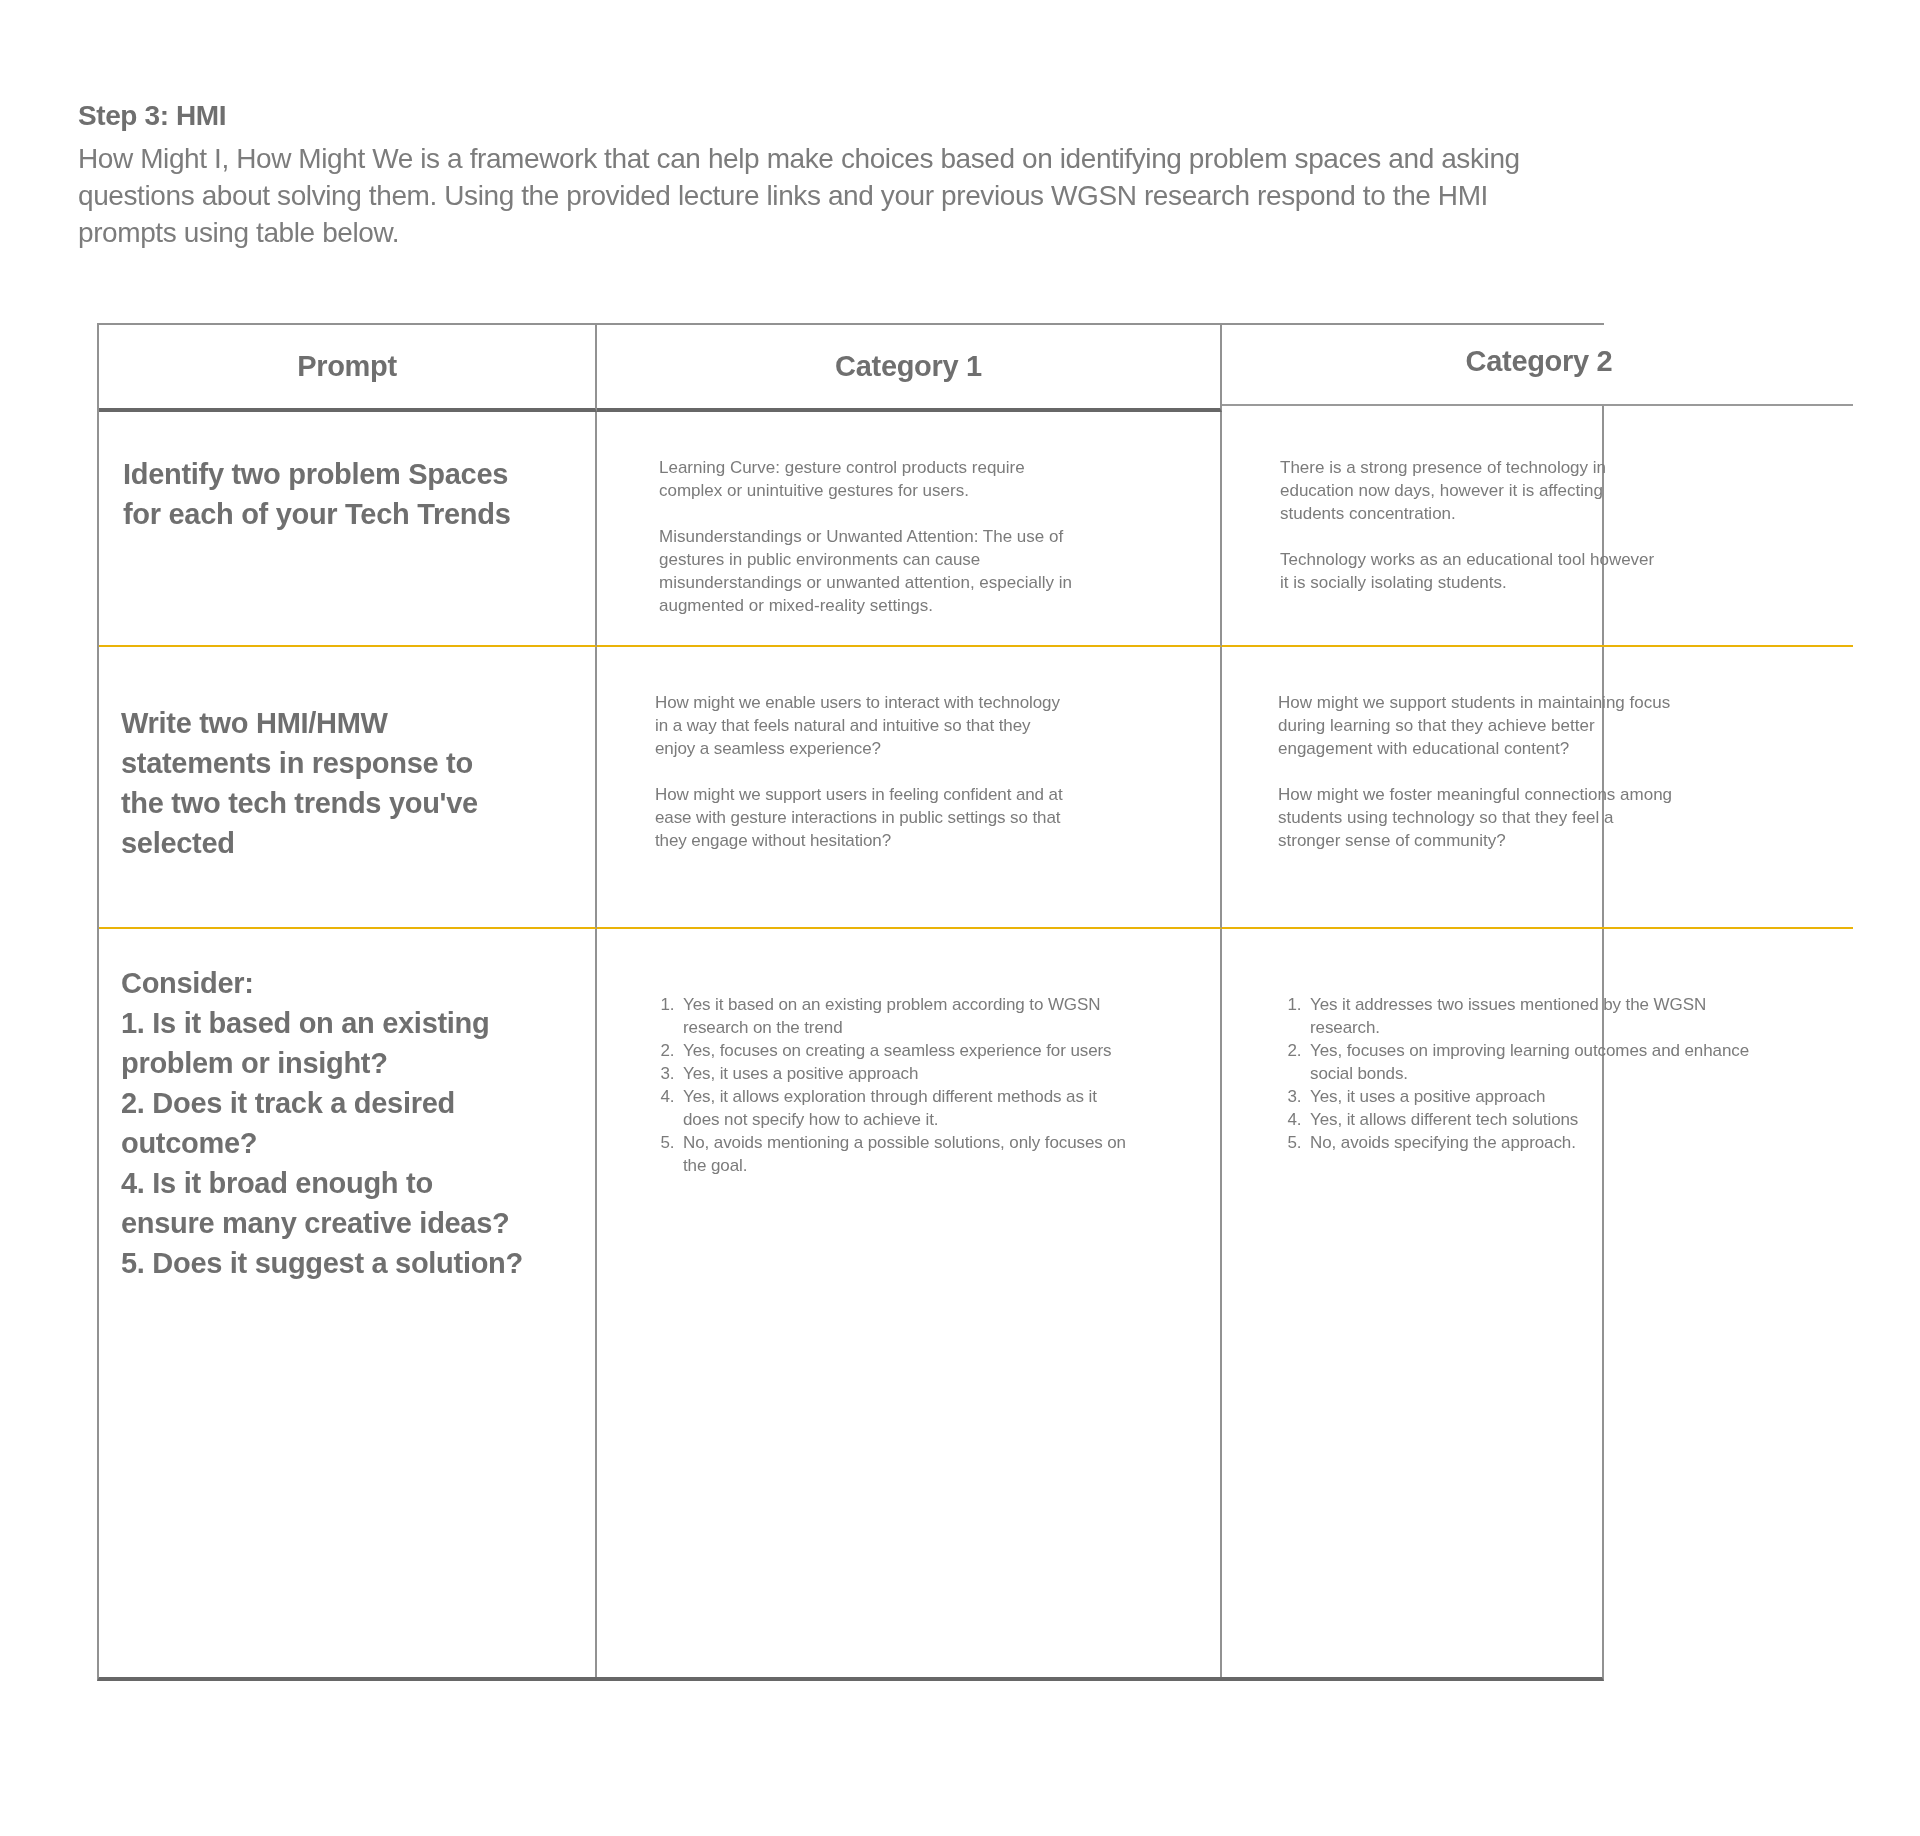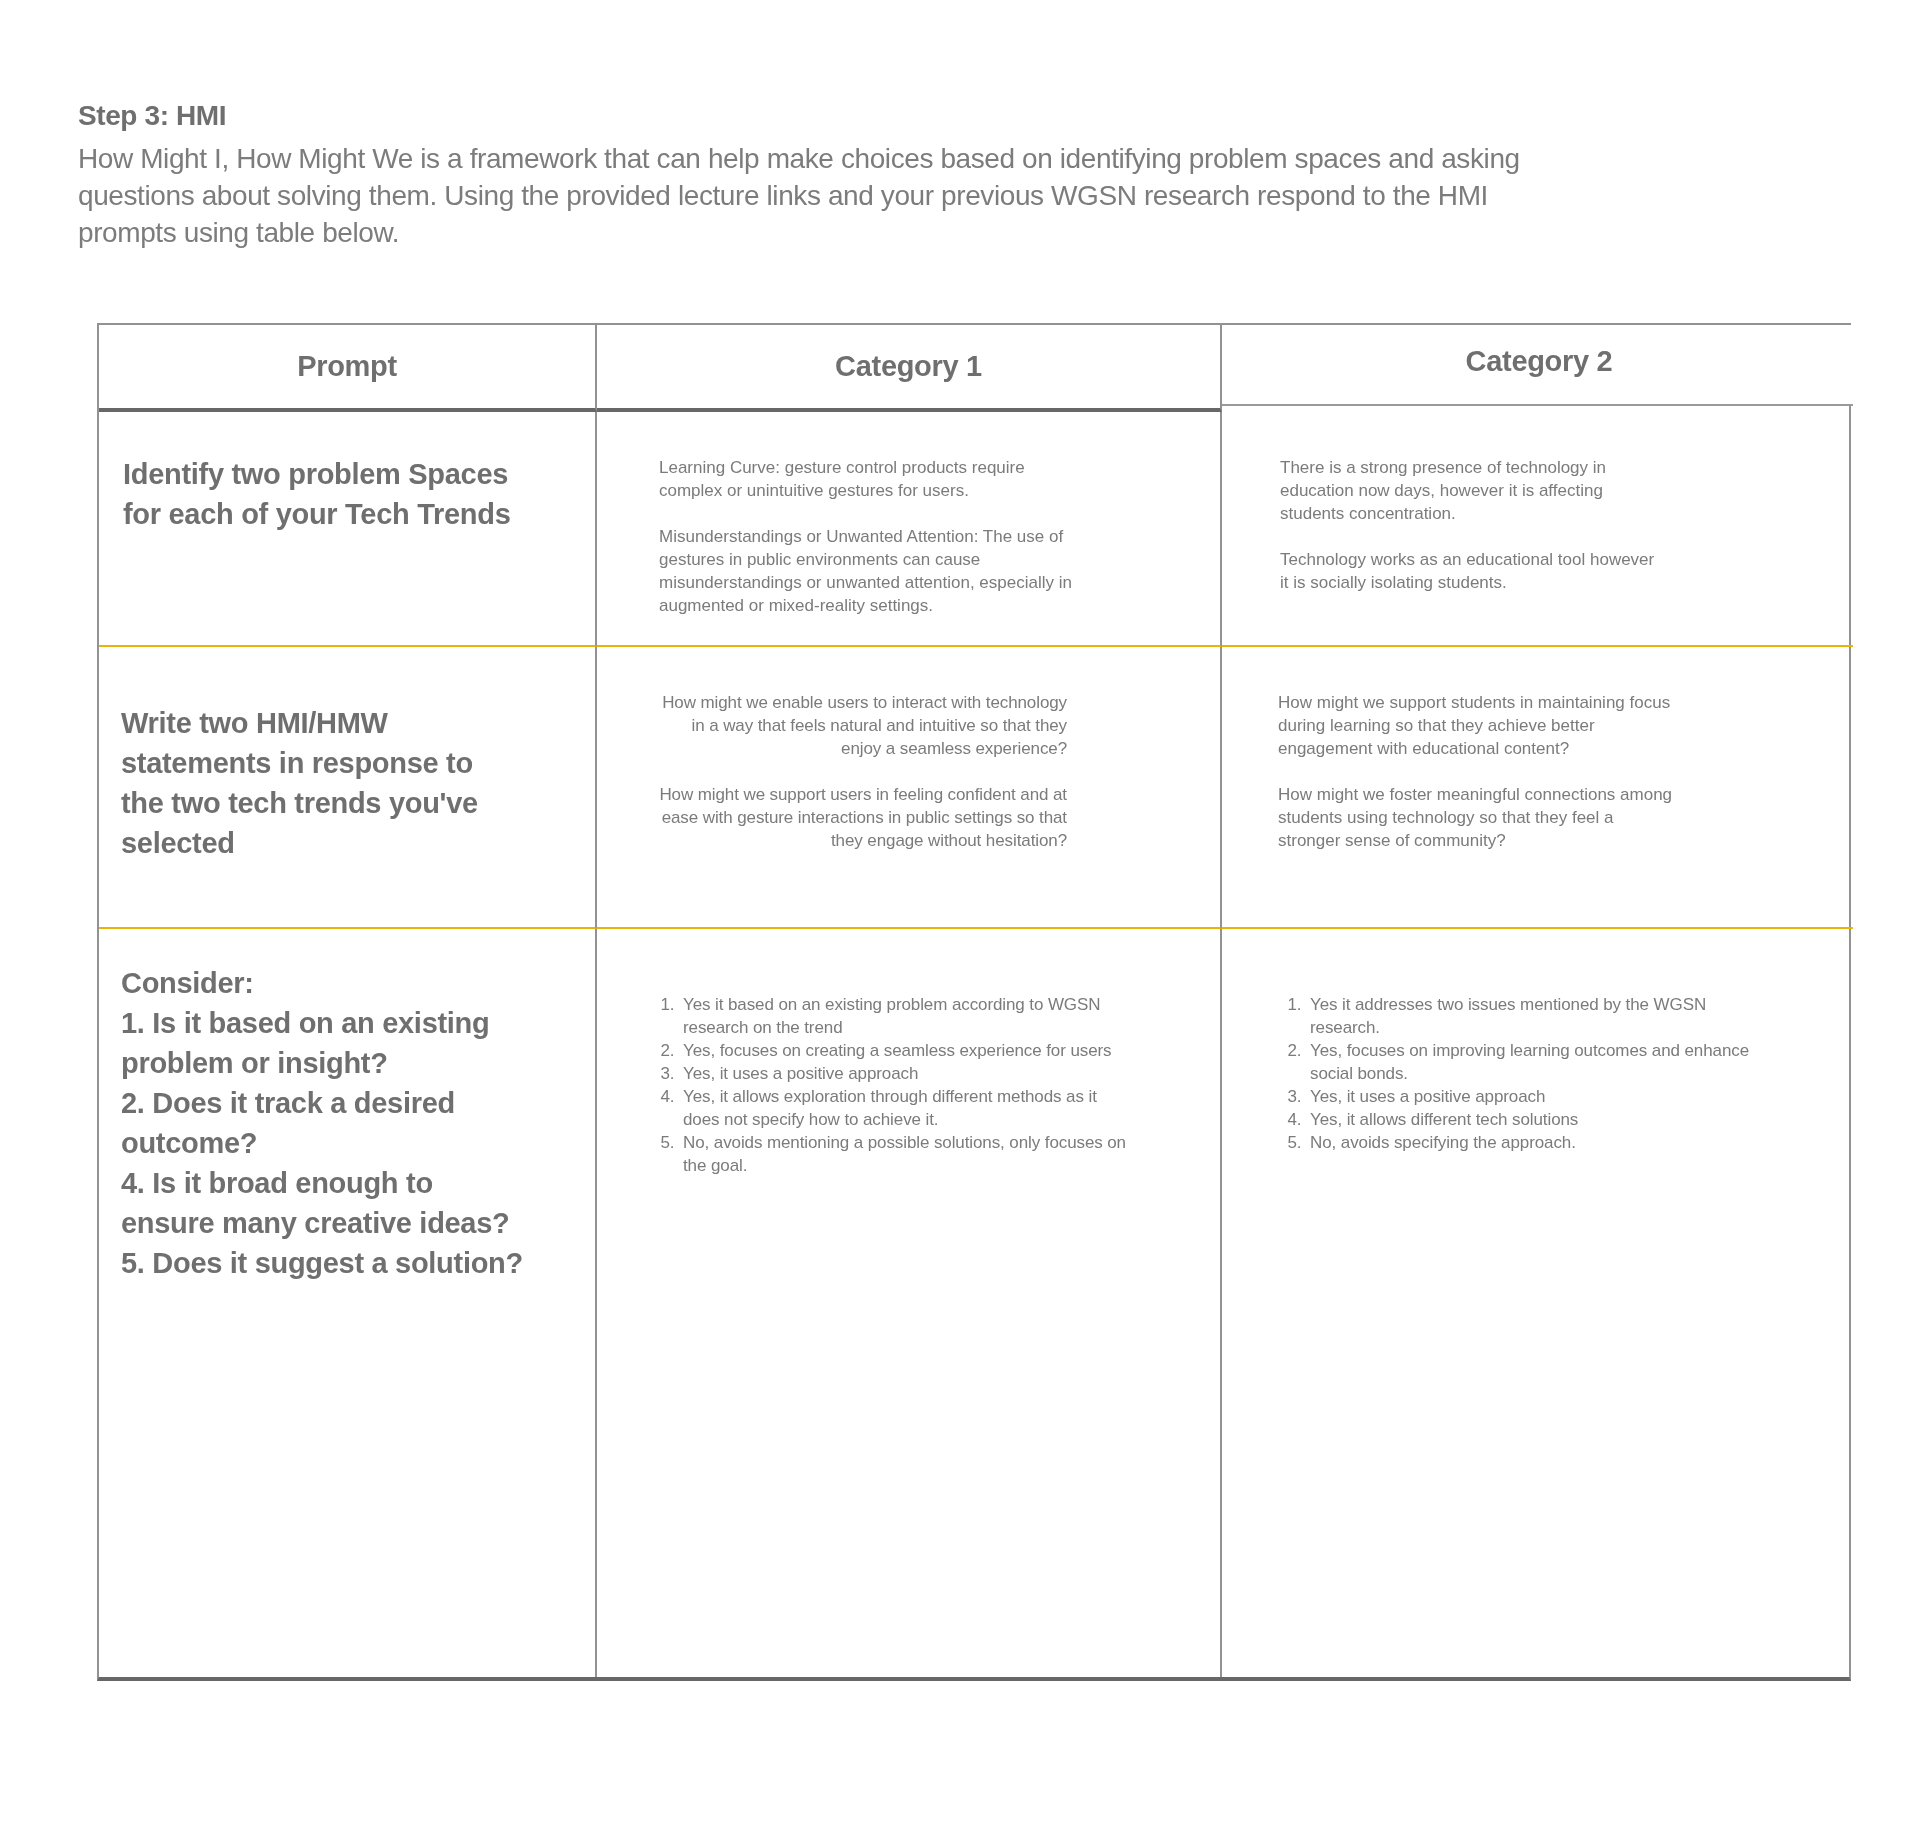--- a/index.html
+++ b/index.html
@@ -33,21 +33,21 @@
     letter-spacing: -0.4px;
     max-width: 1480px;
     margin: 4px 0 0 0;
   }
 
   
   .hmw-table {
     display: grid;
     grid-template-columns: 498px 625px 631px;
     grid-template-rows: 87px 235px 282px 748px;
-    width: 1754px;
+    width: 1507px;
     margin: 72px 0 0 19px;
     border: 2px solid #929292;
     border-bottom: 4px solid #676767;
     box-sizing: border-box;
   }
   .cell {
     box-sizing: border-box;
     border-right: 2px solid #929292;
     border-bottom: 2px solid #eab308;
     overflow: hidden;
@@ -101,21 +101,21 @@
   .body-cell {
     font-size: 17px;
     color: #7b7b7b;
     line-height: 23px;
   }
   .body-cell p { margin: 0 0 23px 0; }
   .r1c2 { padding: 44px 0 0 62px; }
   .r1c2 p { max-width: 425px; }
   .r1c3 { padding: 44px 0 0 58px; }
   .r1c3 p { max-width: 385px; }
-  .r2c2 { padding: 44px 8px 0 58px; text-align: right; }
+  .r2c2 { padding: 44px 8px 0 58px; }
   .r2c2 p { max-width: 412px; letter-spacing: -0.1px; }
   .r2c3 { padding: 44px 0 0 56px; }
   .r2c3 p { max-width: 400px; }
   .r3c2 { padding: 64px 0 0 48px; }
   .r3c3 { padding: 64px 0 0 50px; }
   .check-list {
     margin: 0;
     padding: 0 0 0 34px;
     max-width: 455px;
     letter-spacing: -0.1px;

